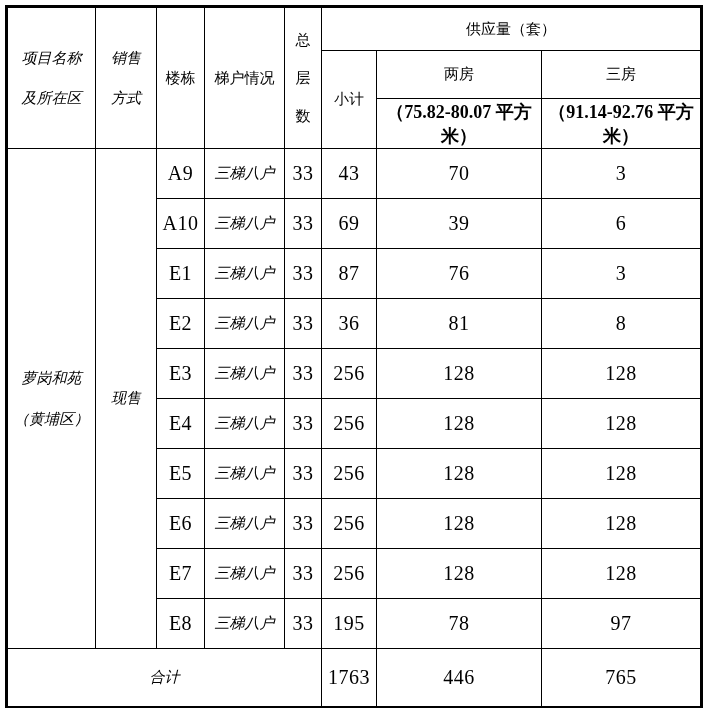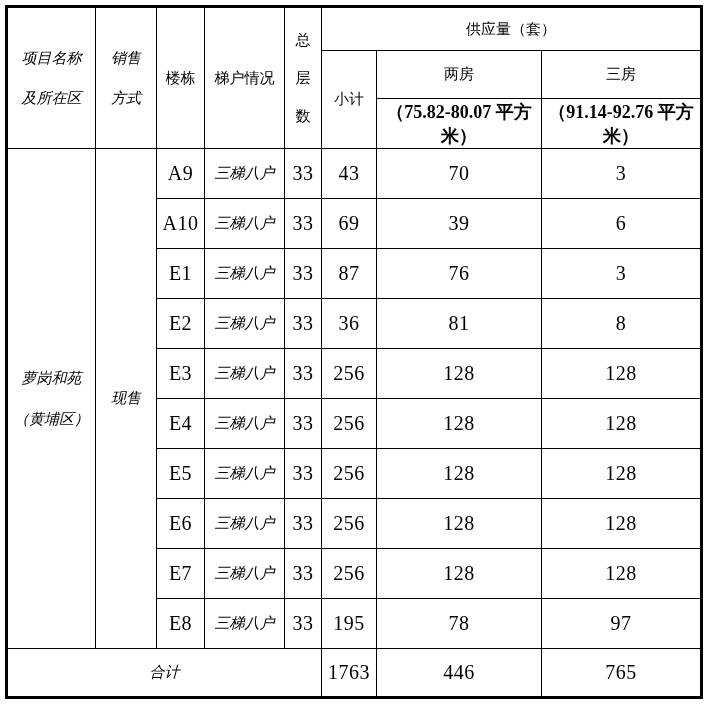--- a/index.html
+++ b/index.html
@@ -30,21 +30,21 @@
     font-weight: normal;
     text-align: center;
     vertical-align: middle;
     font-size: 15px;
     overflow: hidden;
   }
   tr.hrow1 { height: 44px; }
   tr.hrow2 { height: 48px; }
   tr.hrow3 { height: 50px; }
   tr.drow  { height: 50px; }
-  tr.trow  { height: 49px; }
+  tr.trow  { height: 59px; }
   .multiline {
     white-space: pre-line;
     line-height: 2.7;
     font-style: italic;
   }
   .vertical3 {
     white-space: pre-line;
     line-height: 2.55;
   }
   .kai {

